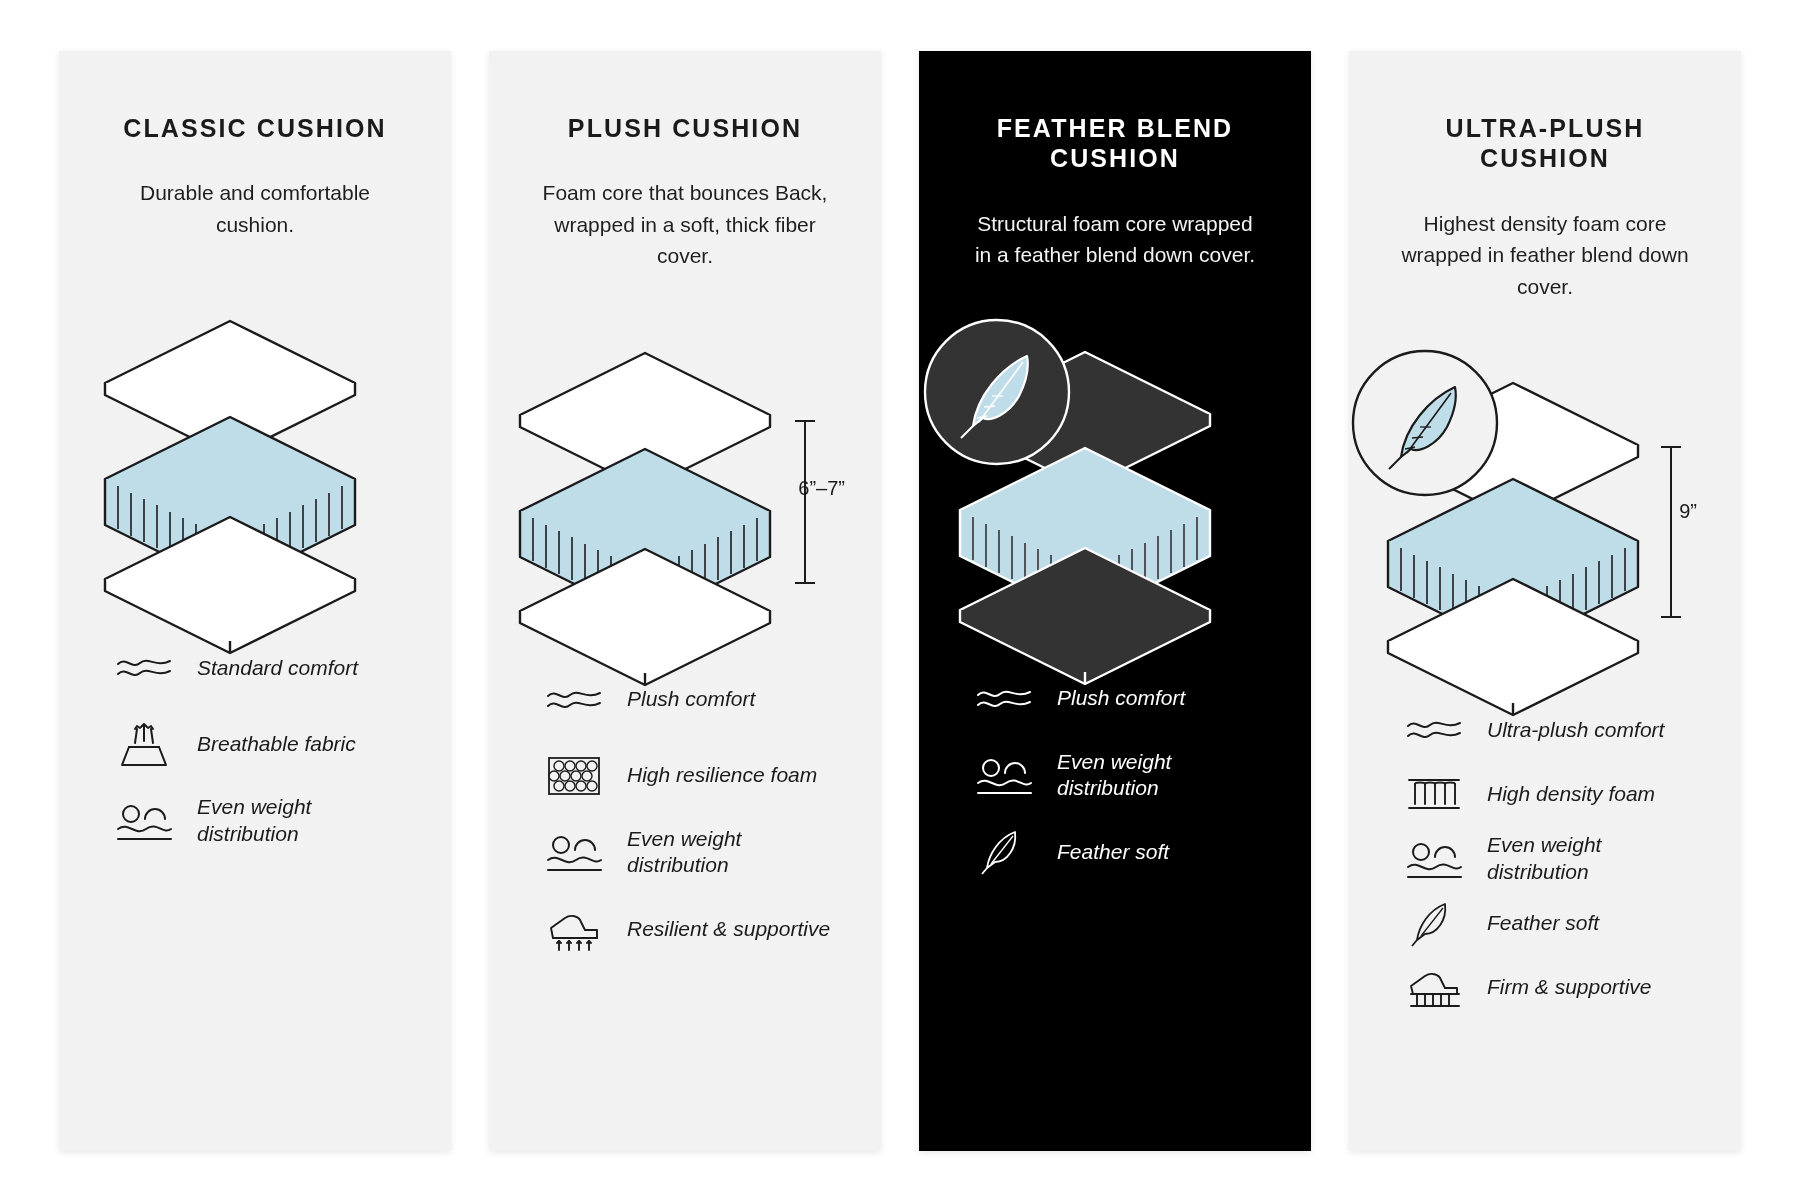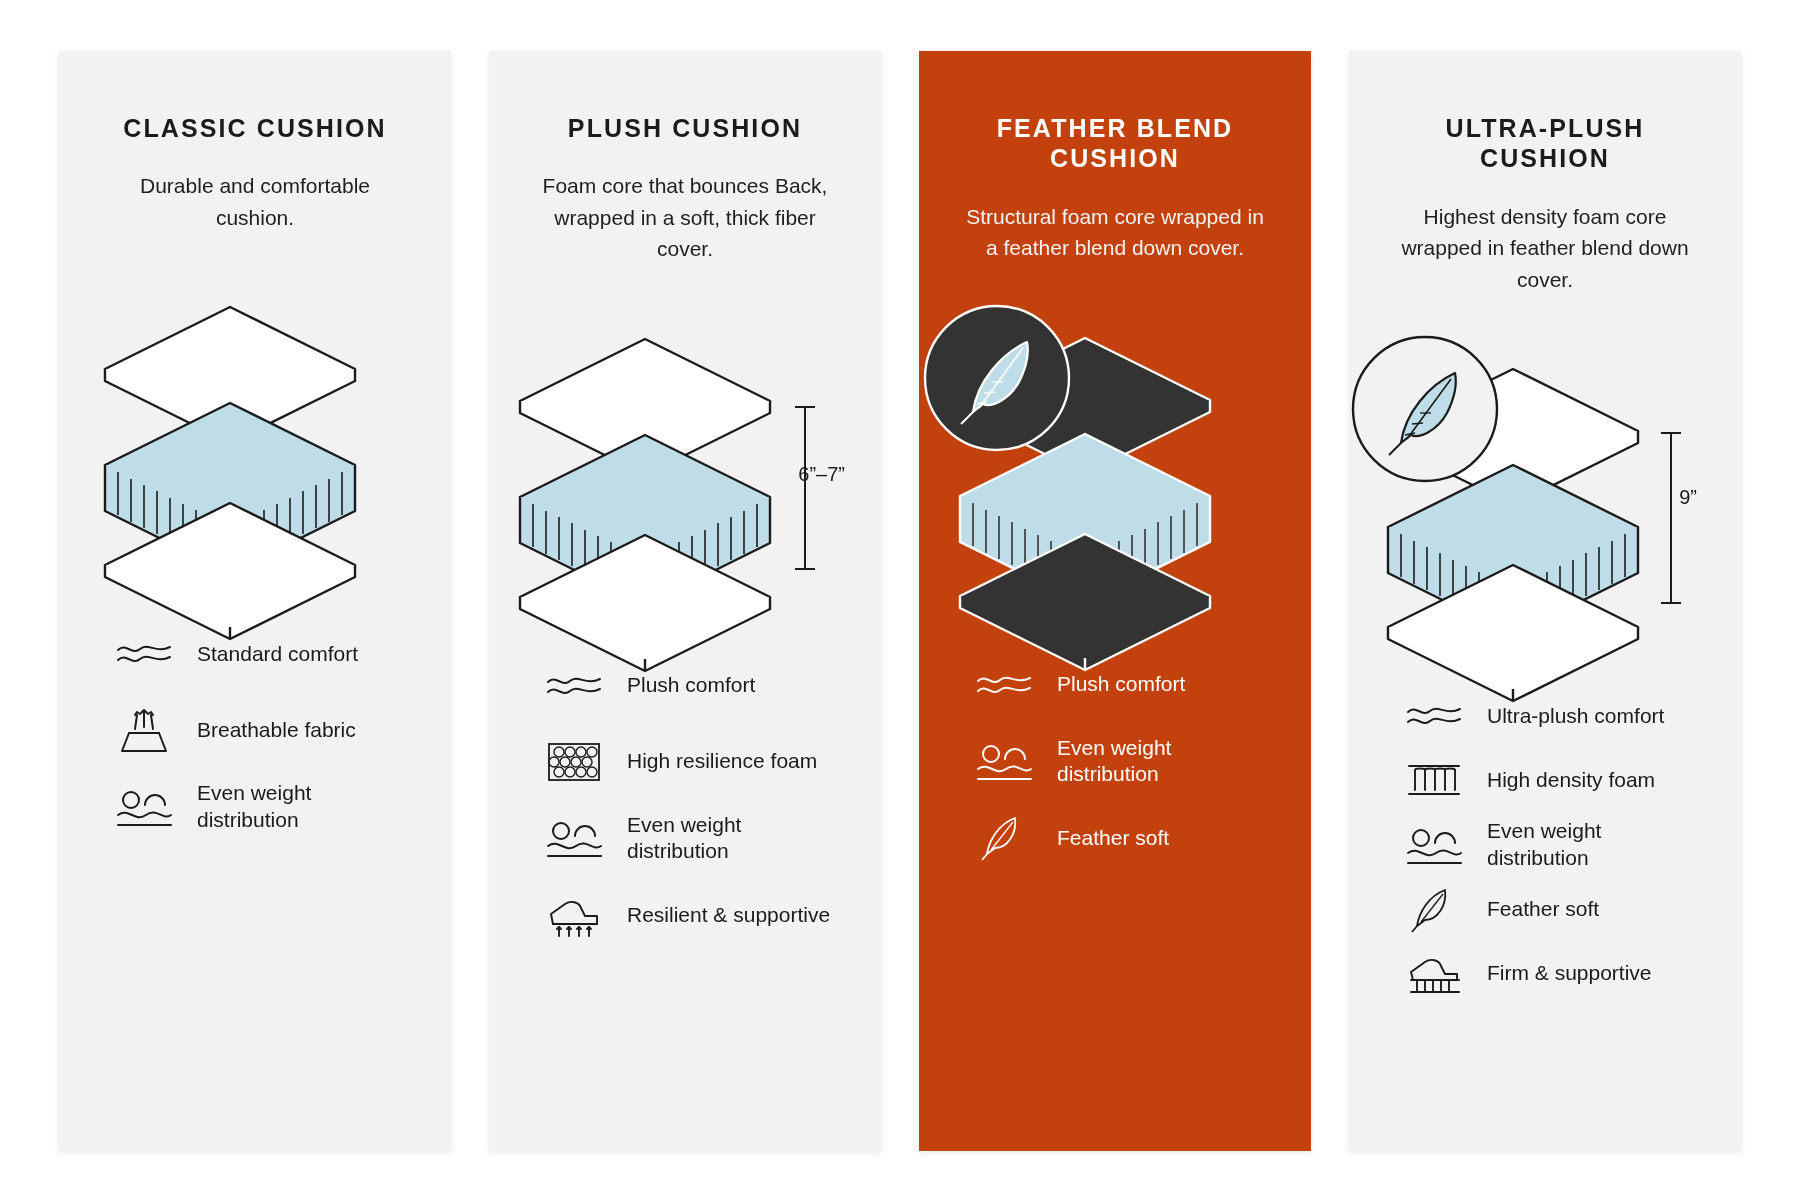--- a/index.html
+++ b/index.html
@@ -30,41 +30,41 @@
     background: #f2f2f2;
     box-sizing: border-box;
     padding: 62px 38px 0 38px;
     display: flex;
     flex-direction: column;
     align-items: center;
     position: relative;
     box-shadow: 0 2px 7px rgba(0,0,0,0.09);
   }
   .card.dark {
-    background: #c2410c;
+    background: #000000;
     color: #ffffff;
     align-items: flex-end;
   }
   .card-title {
     font-size: 25px;
     font-weight: bold;
     letter-spacing: 2.1px;
     color: #1b1b1b;
     text-align: center;
     line-height: 1.22;
     margin: 0 0 22px 0;
     text-transform: uppercase;
   }
   .card.dark .card-title { color: #ffffff; }
   .card-desc {
     font-size: 21px;
     line-height: 1.5;
     color: #1f1f1f;
     text-align: center;
-    margin: 5px;
+    margin: 12px;
     max-width: 310px;
   }
   .card.dark .card-desc { color: #f3f3f3; }
 
   .diagram-zone {
     position: relative;
     width: 100%;
     height: 330px;
     margin-top: 34px;
     display: flex;
@@ -93,20 +93,21 @@
     flex: 0 0 62px;
     display: flex;
     align-items: center;
     justify-content: center;
   }
   .feature-label {
     font-size: 21px;
     line-height: 1.28;
     color: #1b1b1b;
     max-width: 210px;
+    font-style: italic;
   }
   .card.dark .feature-label { color: #ffffff; }
 
   .measure-label {
     font-size: 20px;
     color: #1b1b1b;
   }
 </style>
 </head>
 <body>

